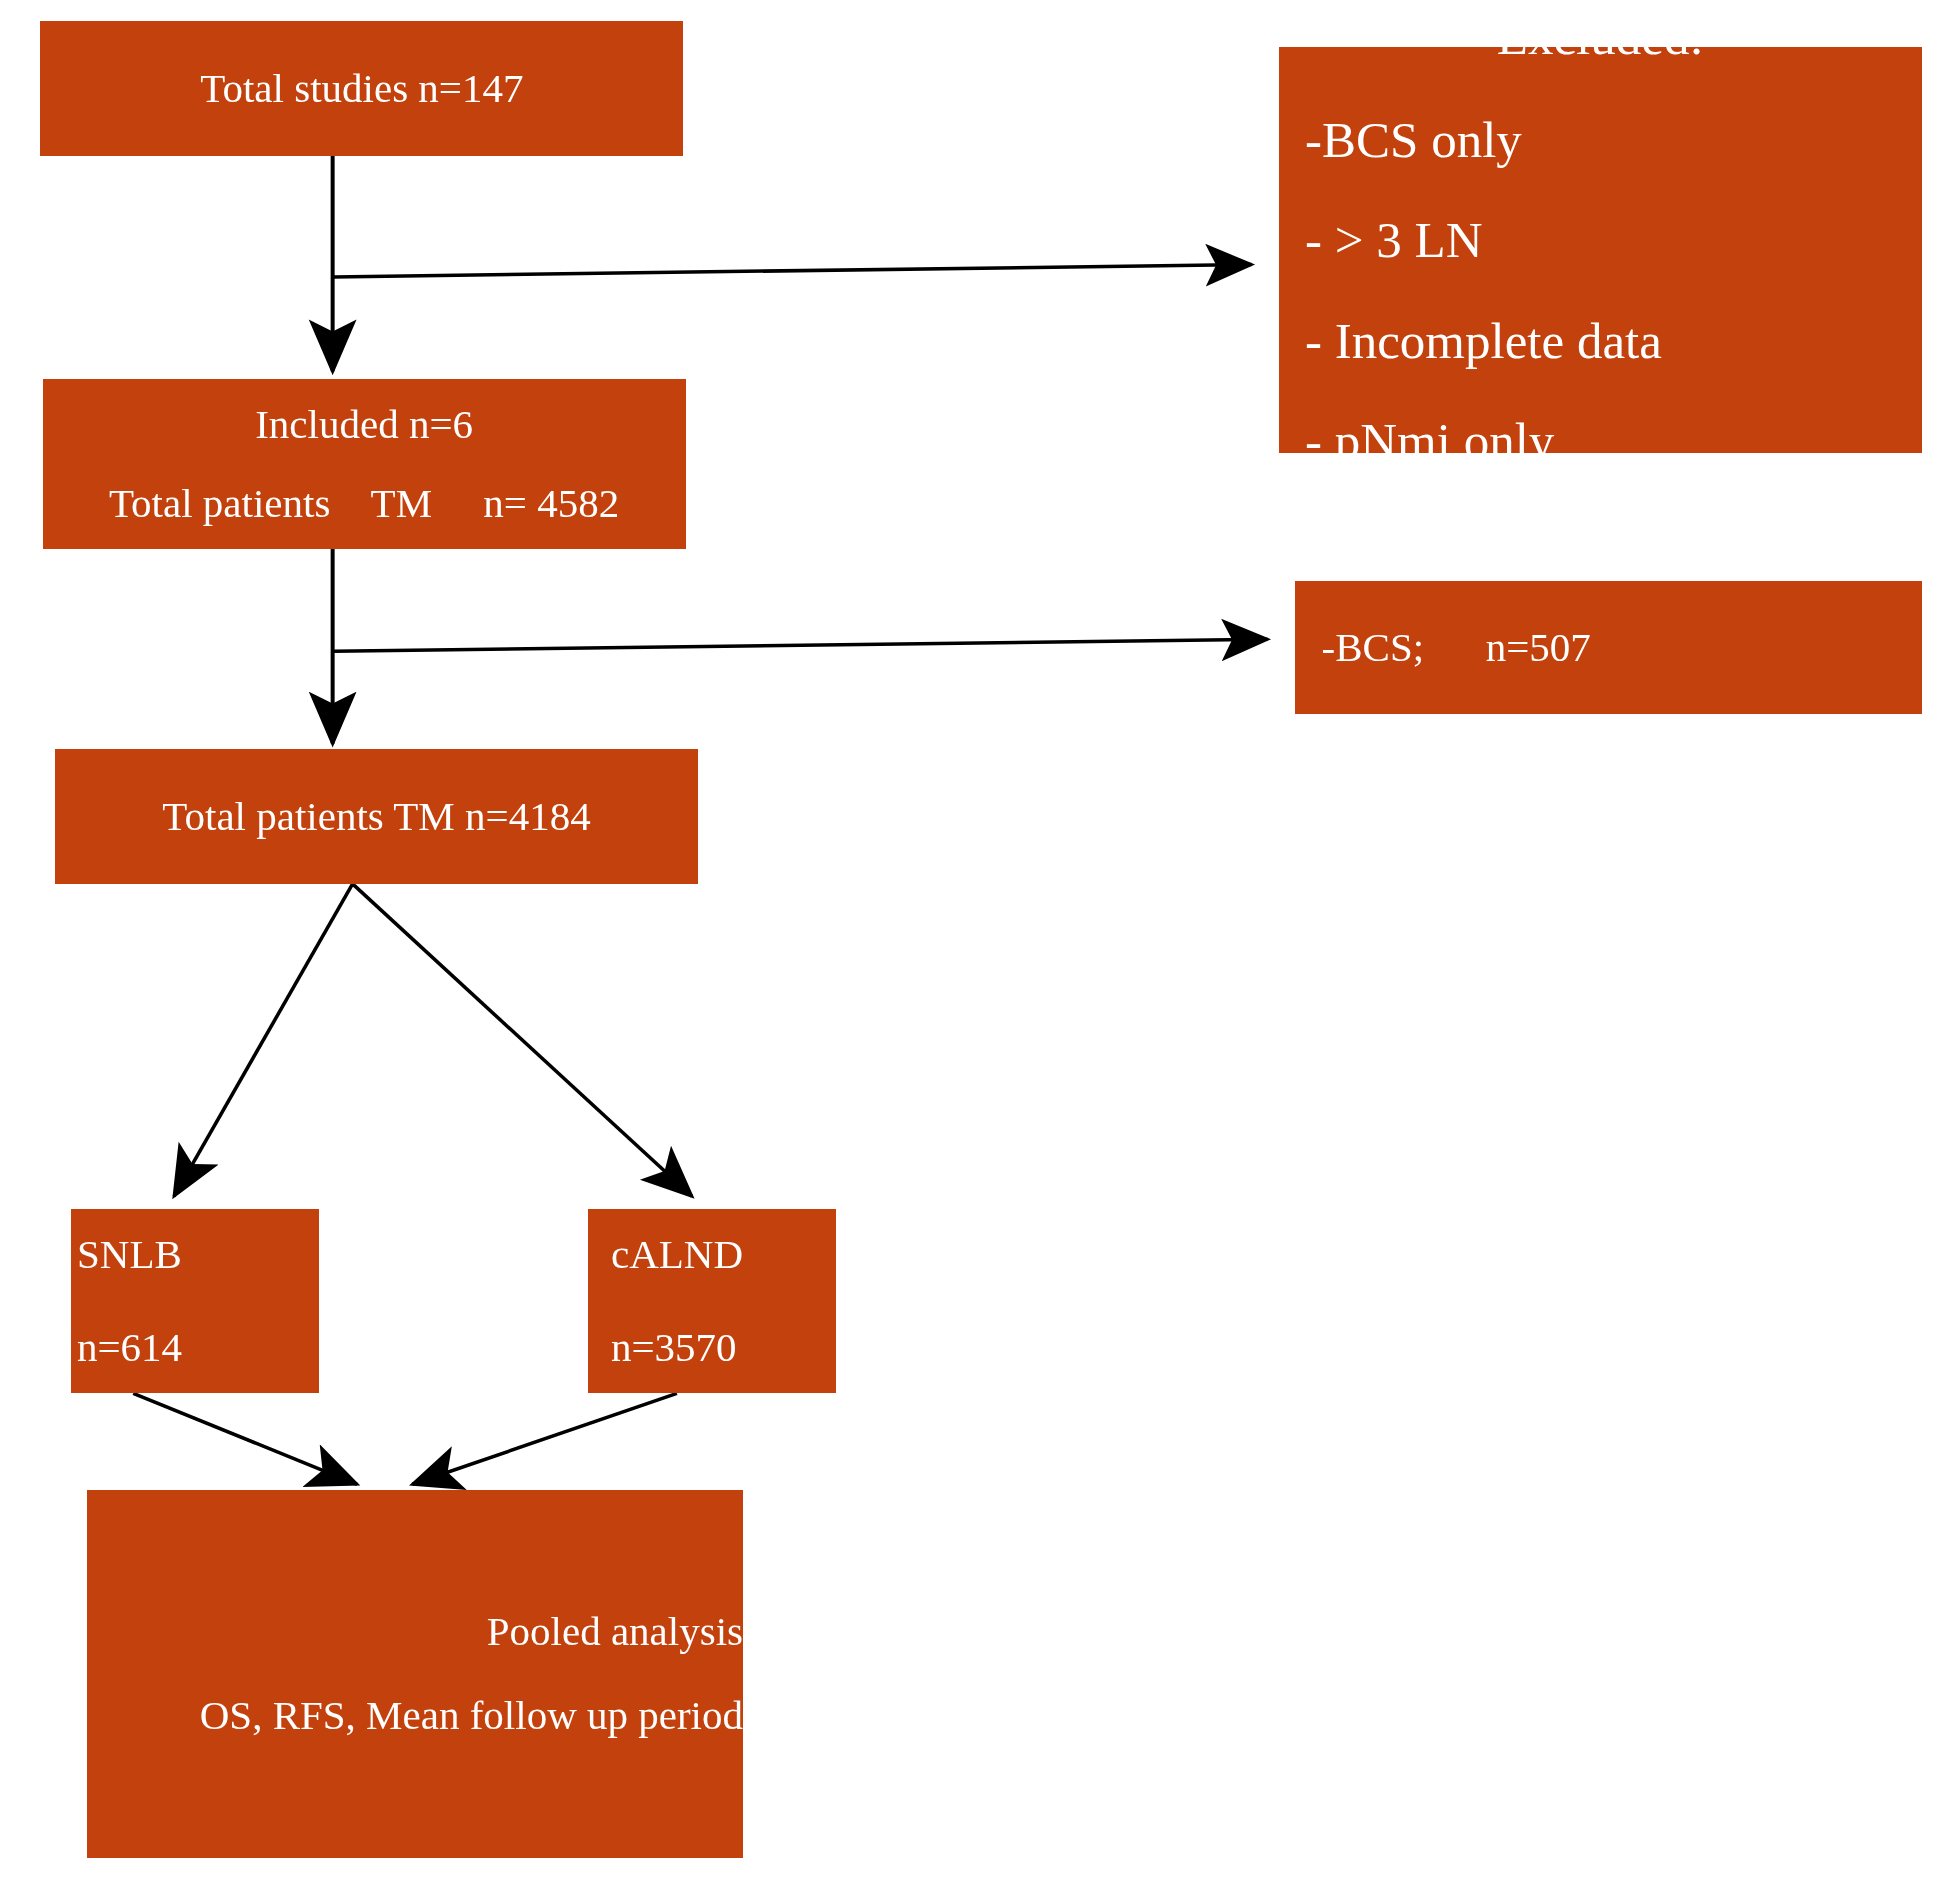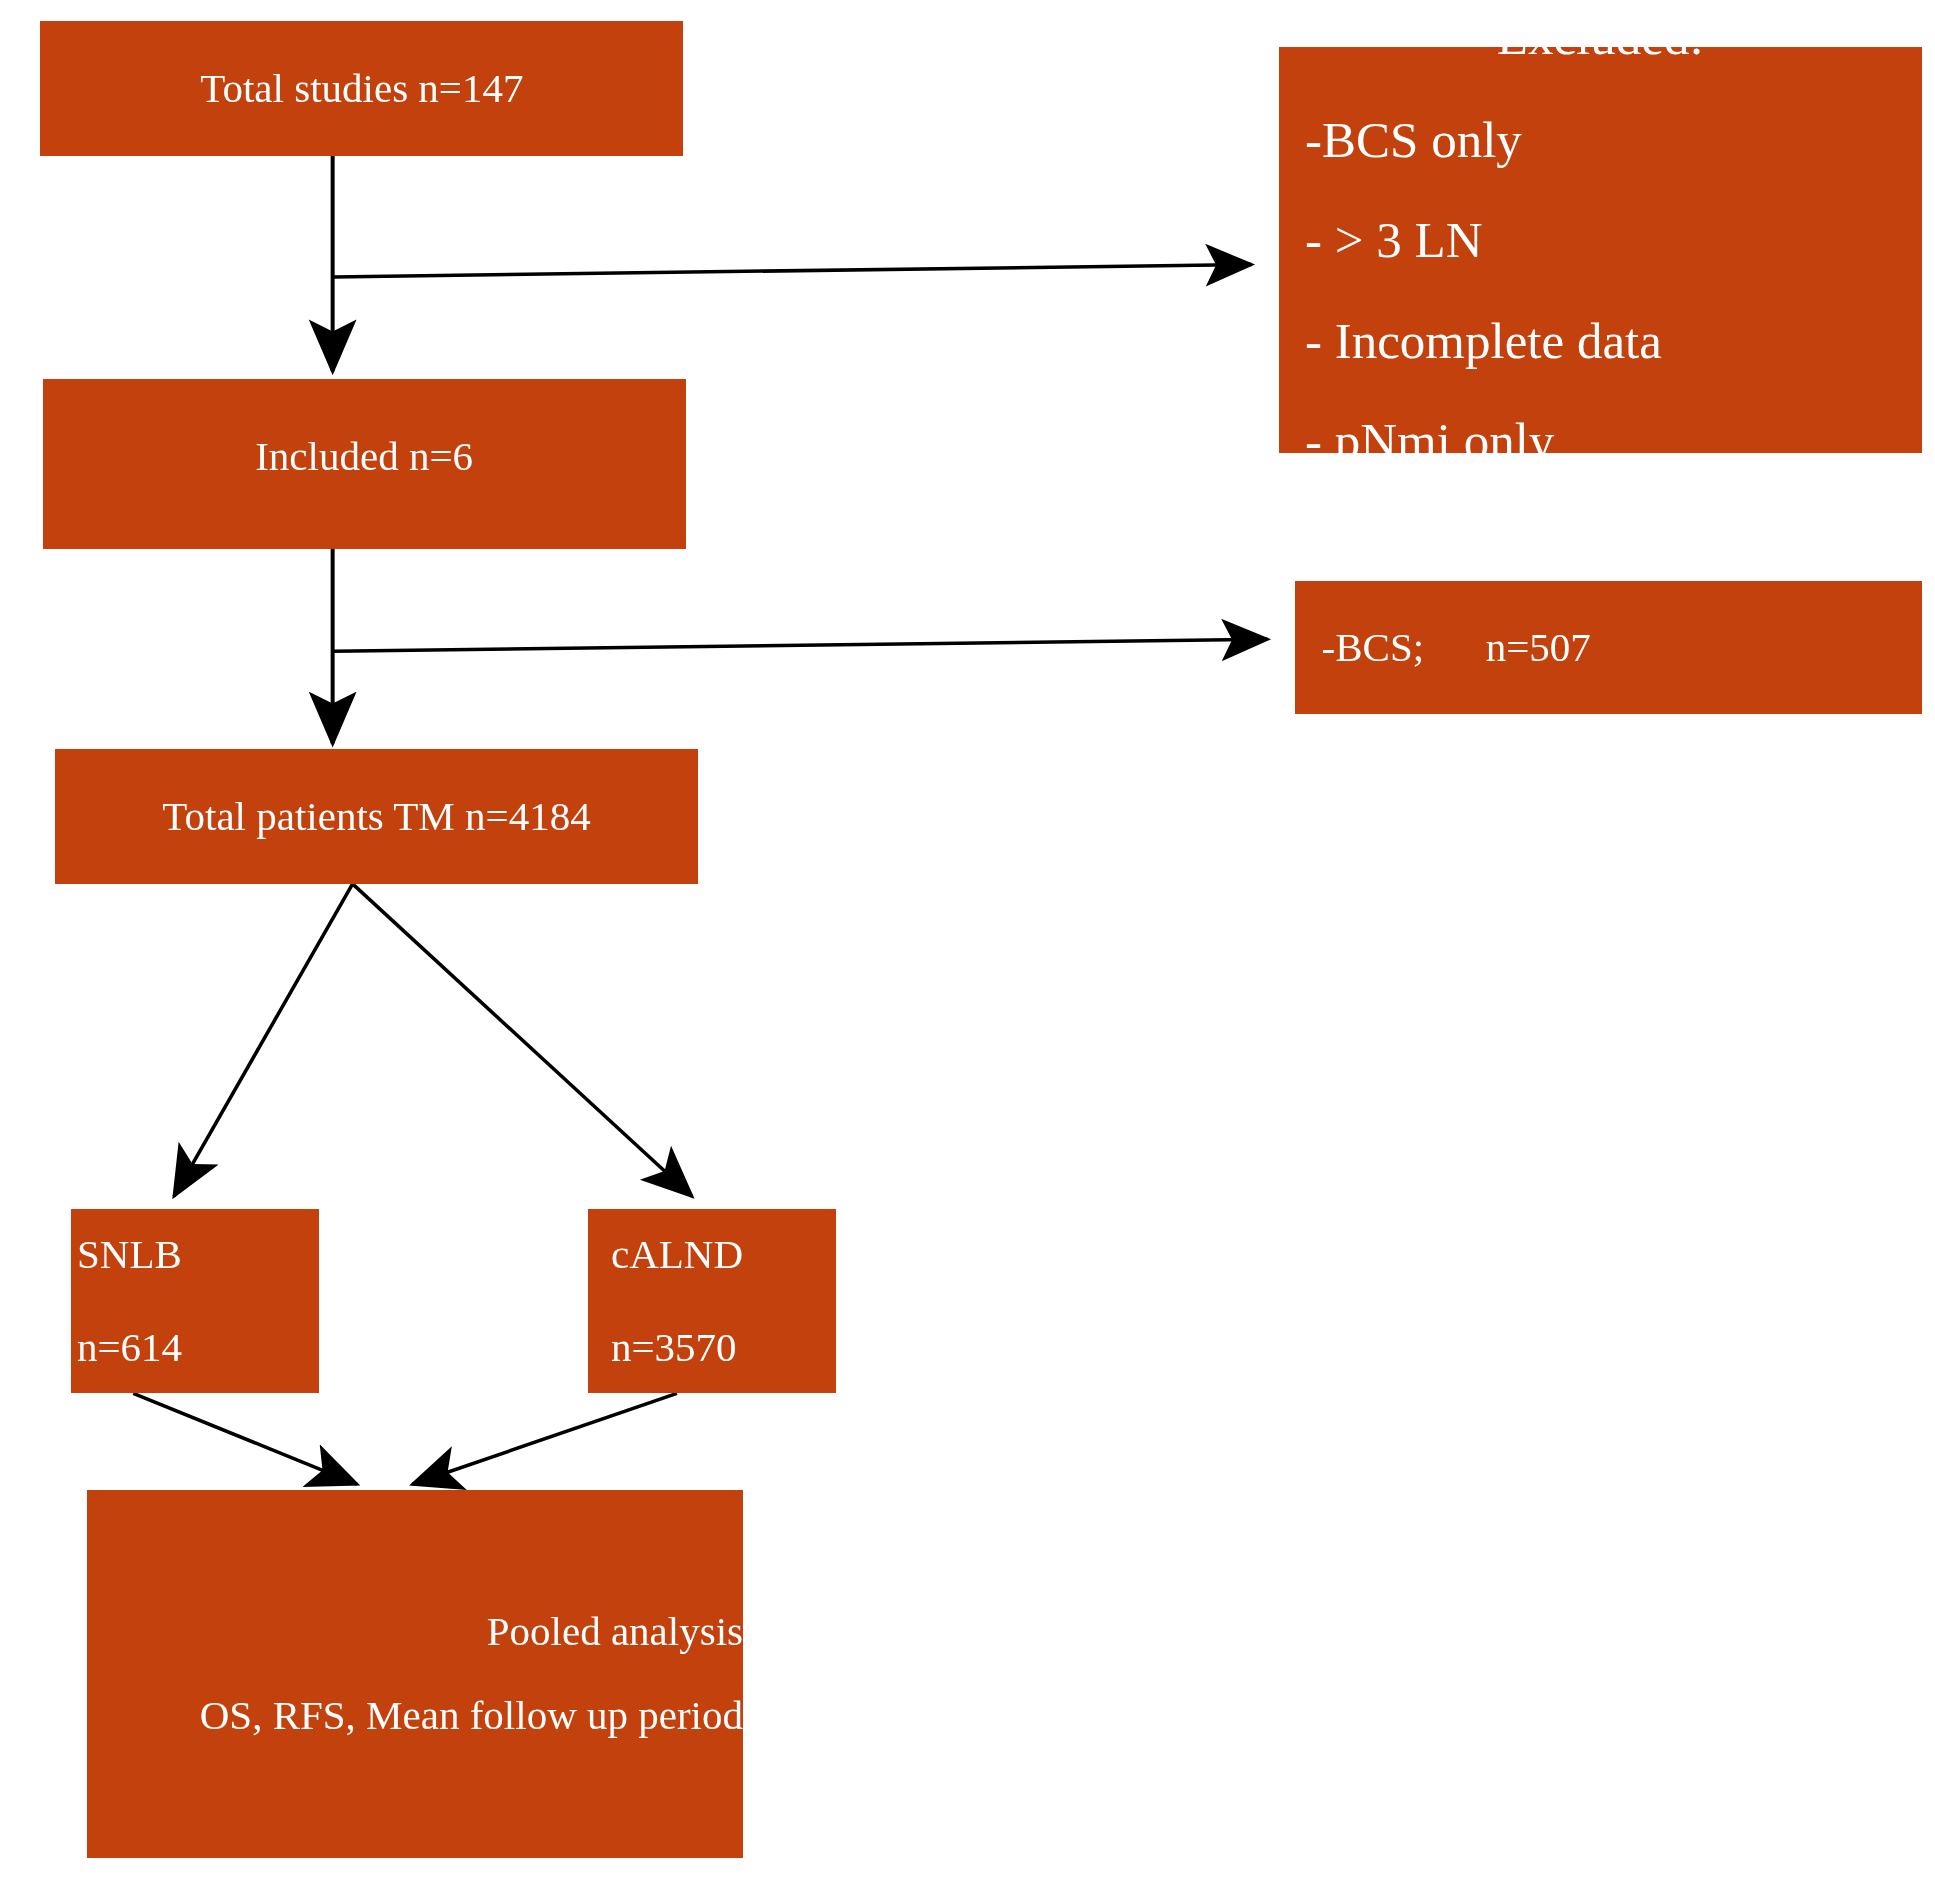--- a/index.html
+++ b/index.html
@@ -126,20 +126,21 @@
   <div class="node" id="node-excluded">
     <span class="heading">Excluded:</span>
     <span class="bullet">-BCS only</span>
     <span class="bullet">- &gt; 3 LN</span>
     <span class="bullet">- Incomplete data</span>
     <span class="bullet">- pNmi only</span>
   </div>
 
   <div class="node center" id="node-included">
     <span class="line">Included n=6</span>
+    <span class="line">Total patients    TM     n= 4582</span>
   </div>
 
   <div class="node left" id="node-bcs-excluded">
     <span class="line">-BCS;      n=507</span>
   </div>
 
   <div class="node center" id="node-total-tm">
     <span class="line">Total patients TM n=4184</span>
   </div>
 

